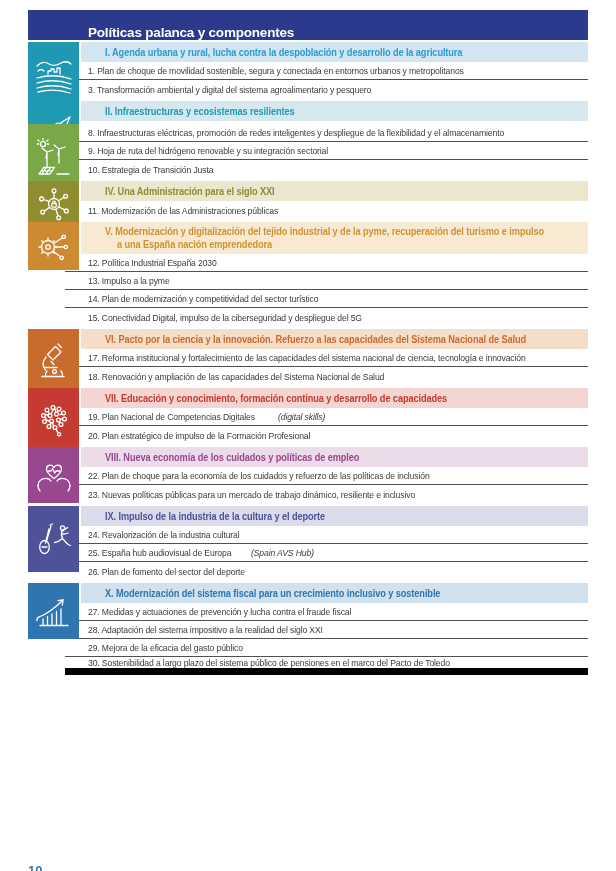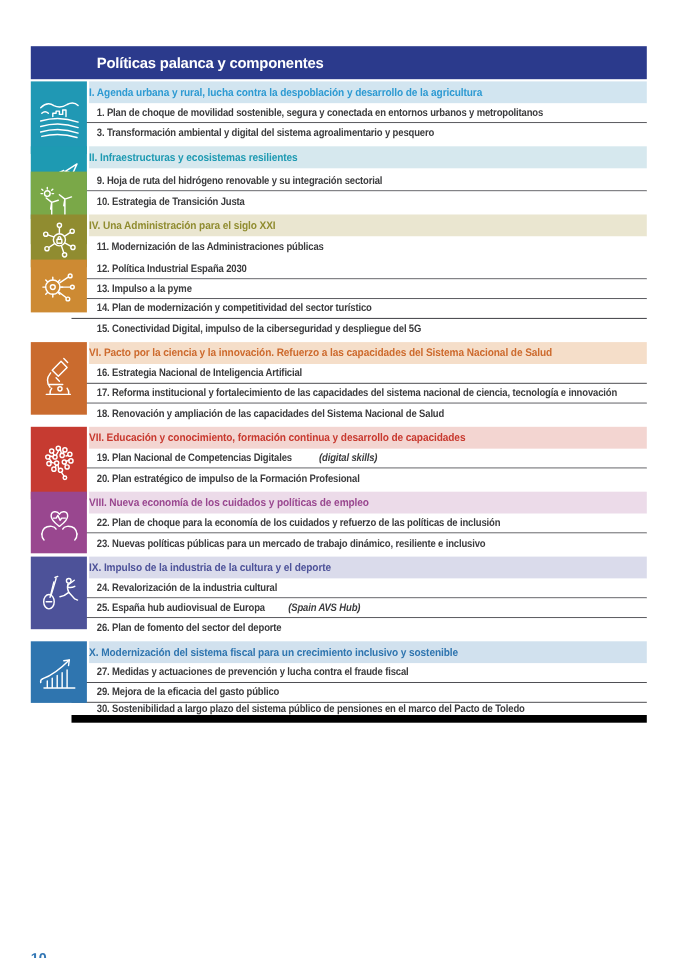--- a/index.html
+++ b/index.html
@@ -9,25 +9,24 @@
     background:#ffffff;
     font-family:"Liberation Sans", sans-serif;
     overflow:hidden;
   }
   .page { position:absolute; left:28px; top:10px; width:560px; }
 
   .titlebar {
     height:30px;
     background:#2b3a8c;
     color:#ffffff;
-    display:flex; align-items:center;
+    display:flex; align-items:flex-end;
     padding-left:60px;
     font-weight:bold; font-size:13.5px; letter-spacing:-0.2px;
     margin-bottom:2px;
-    margin-top:32px;
   }
 
   .policy { position:relative; margin-bottom:3px; padding-left:53px; }
 
   .icon-box {
     position:absolute; left:0; top:0; width:51px;
     background:var(--accent,#888);
     display:flex; align-items:center; justify-content:center;
     z-index:2;
   }
@@ -37,32 +36,32 @@
   .icon-box svg { width:40px; height:40px; }
   .icon-box path, .icon-box circle, .icon-box rect, .icon-box line {
     fill:none; stroke:#ffffff; stroke-width:1.3;
     stroke-linecap:round; stroke-linejoin:round;
   }
 
   .band {
     background:var(--band,#eee);
     min-height:20px;
     display:flex; align-items:center;
-    padding:3px 4px 3px 0;
+    padding:3px 4px 3px 24px;
   }
   .band-text {
     color:var(--title,#333);
     font-weight:bold; font-size:10px; line-height:13px;
     letter-spacing:-0.1px;
     display:inline-block; width:108.5%;
     transform:scaleX(0.92); transform-origin:0 50%;
     text-indent:-13px; padding-left:13px;
   }
 
-  .items { list-style:none; margin-left:-16px;font-weight:bold; }
+  .items { list-style:none; margin-left:-16px; }
   .item {
     height:18px;
     border-bottom:1px solid #4f4f54;
     display:flex; align-items:center;
     padding-left:23px;
     background:#ffffff;
     position:relative; z-index:1;
   }
   .policy .item:last-child { border-bottom:none; }
   .policy.last .item:last-child { border-bottom:7px solid #000000; }
@@ -132,20 +131,23 @@
       <svg viewBox="0 0 40 40">
         <circle cx="9" cy="7" r="2.6"></circle>
         <path d="M9 2.8 v-1.3 M13 4 l1 -1 M13.3 7 h1.4 M5 4 l-1 -1 M4.7 7 h-1.4"></path>
         <path d="M13 30 V15 M13 15 L8 11 M13 15 L19 13 M13 15 L12 21"></path>
         <path d="M25 26 V12 M25 12 L20 8 M25 12 L31 10 M25 12 L24 18"></path>
         <path d="M5 37 l4.5 -6.5 h11 L16 37 Z M7.3 33.8 h11.2 M12.2 30.5 L7.7 37 M16.5 30.5 L12 37"></path>
         <path d="M23 37 h12"></path>
       </svg>
     </div>
     <ul class="items">
+      <li class="item">
+          <span class="item-text">8. Infraestructuras eléctricas, promoción de redes inteligentes y despliegue de la flexibilidad y el almacenamiento</span>
+        </li>
       <li class="item">
           <span class="item-text">9. Hoja de ruta del hidrógeno renovable y su integración sectorial</span>
         </li>
       <li class="item">
           <span class="item-text">10. Estrategia de Transición Justa</span>
         </li>
     </ul>
   </section>
 
   <section class="policy" style="--accent: #908c30; --band: #eae6d0; --title: #908c30;">
@@ -185,20 +187,23 @@
         <circle cx="14" cy="21" r="2.2"></circle>
         <path d="M20.5 21 H23 M18.6 16.4 L20.4 14.6 M14 14.5 V12 M9.4 16.4 L7.6 14.6 M7.5 21 H5 M9.4 25.6 L7.6 27.4 M14 27.5 V30 M18.6 25.6 L20.4 27.4"></path>
         <path d="M20.5 17 L28 12"></path>
           <circle cx="29.8" cy="10.8" r="1.7"></circle>
         <path d="M21.5 21 H30"></path>
           <circle cx="31.8" cy="21" r="1.7"></circle>
         <path d="M19.5 25.5 L26 30.5"></path>
           <circle cx="27.7" cy="31.8" r="1.7"></circle>
       </svg>
     </div>
+    <div class="band">
+      <span class="band-text">V. Modernización y digitalización del tejido industrial y de la pyme, recuperación del turismo e impulso a una España nación emprendedora</span>
+    </div>
     <ul class="items">
       <li class="item">
           <span class="item-text">12. Política Industrial España 2030</span>
         </li>
       <li class="item">
           <span class="item-text">13. Impulso a la pyme</span>
         </li>
       <li class="item">
           <span class="item-text">14. Plan de modernización y competitividad del sector turístico</span>
         </li>
@@ -218,23 +223,20 @@
         <path d="M10 25.5 h13"></path>
         <circle cx="20.5" cy="29.5" r="1.9"></circle>
         <path d="M8 34.5 h22"></path>
         <path d="M13 29 q-2 2.5 -1.5 5.5 M27 29 q2 2.5 1.5 5.5"></path>
       </svg>
     </div>
     <div class="band">
       <span class="band-text">VI. Pacto por la ciencia y la innovación. Refuerzo a las capacidades del Sistema Nacional de Salud</span>
     </div>
     <ul class="items">
-      <li class="item">
-          <span class="item-text">16. Estrategia Nacional de Inteligencia Artificial</span>
-        </li>
       <li class="item">
           <span class="item-text">17. Reforma institucional y fortalecimiento de las capacidades del sistema nacional de ciencia, tecnología e innovación</span>
         </li>
       <li class="item">
           <span class="item-text">18. Renovación y ampliación de las capacidades del Sistema Nacional de Salud</span>
         </li>
     </ul>
   </section>
 
   <section class="policy" style="--accent: #c63b31; --band: #f3d5d1; --title: #c8392f;">
@@ -340,20 +342,23 @@
       </svg>
     </div>
     <div class="band">
       <span class="band-text">X. Modernización del sistema fiscal para un crecimiento inclusivo y sostenible</span>
     </div>
     <ul class="items">
       <li class="item">
           <span class="item-text">27. Medidas y actuaciones de prevención y lucha contra el fraude fiscal</span>
         </li>
       <li class="item">
+          <span class="item-text">28. Adaptación del sistema impositivo a la realidad del siglo XXI</span>
+        </li>
+      <li class="item">
           <span class="item-text">29. Mejora de la eficacia del gasto público</span>
         </li>
       <li class="item">
           <span class="item-text">30. Sostenibilidad a largo plazo del sistema público de pensiones en el marco del Pacto de Toledo</span>
         </li>
     </ul>
   </section>
 
 </div>
 

